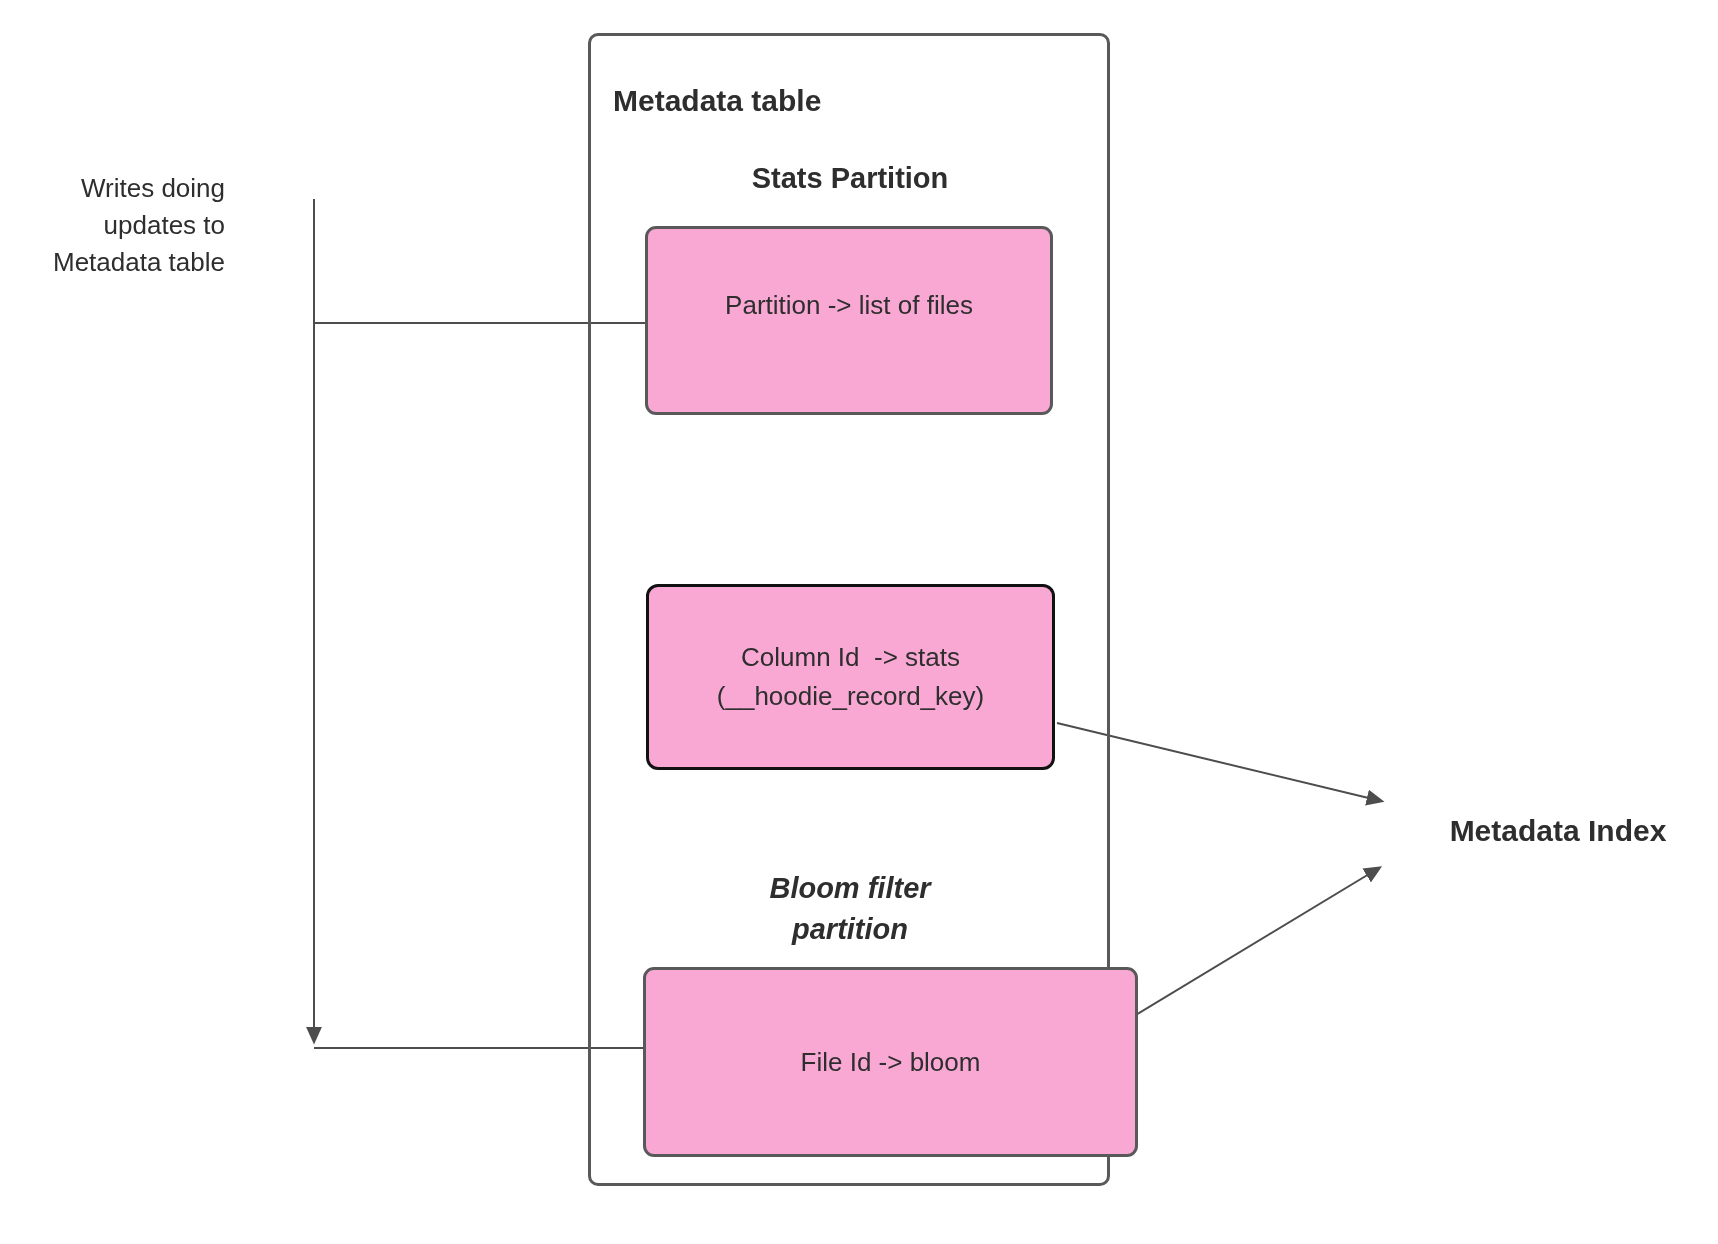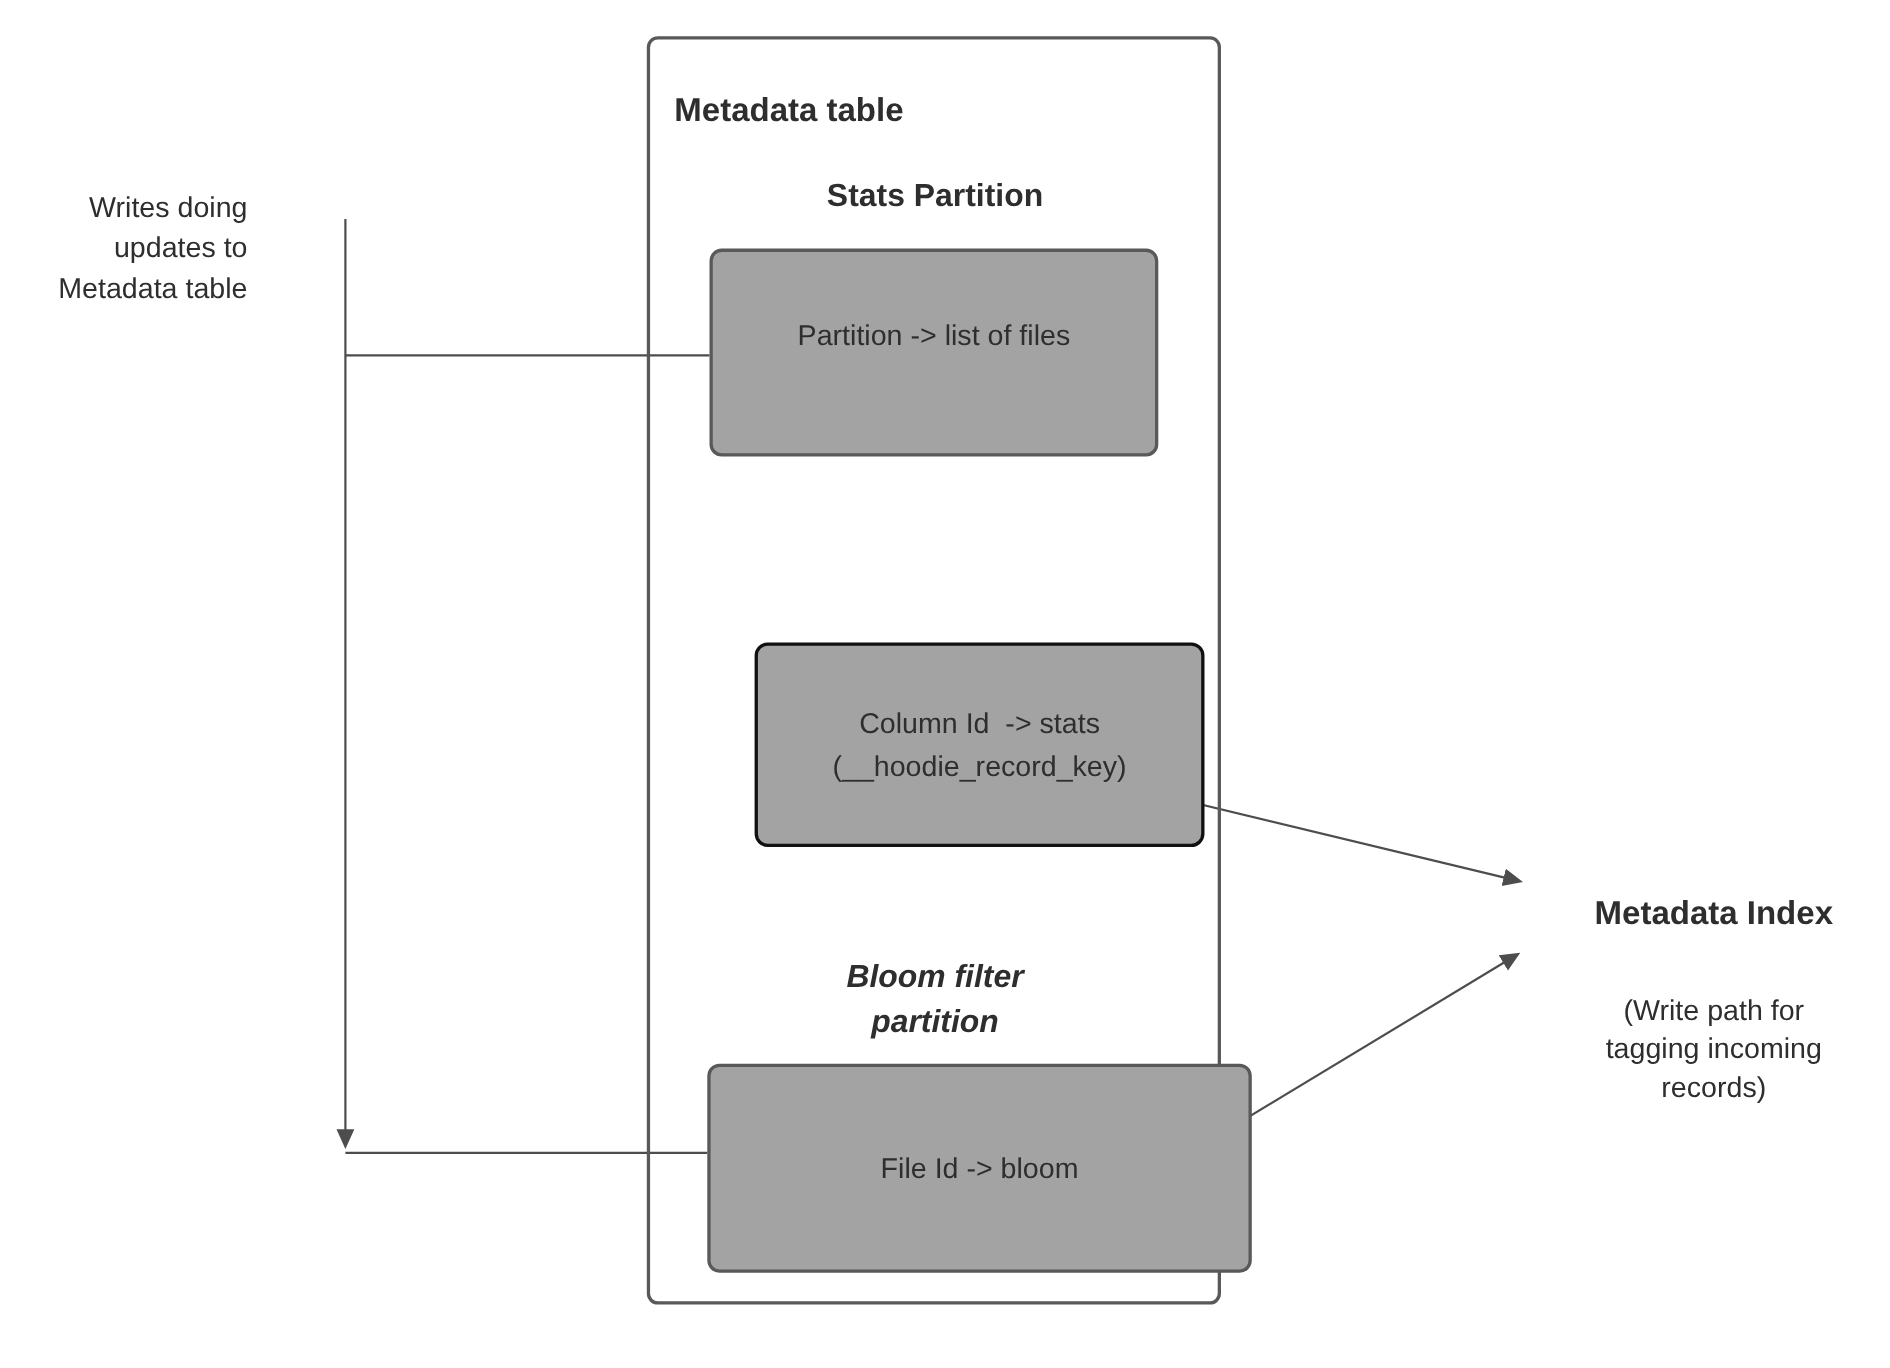--- a/index.html
+++ b/index.html
@@ -61,40 +61,39 @@
     line-height: 41px;
   }
   .sec-heading.files { top: 158px; }
   .sec-heading.stats { top: 480px; }
   .sec-heading.bloom { top: 868px; font-style: italic; }
 
   .inner-box {
     position: absolute;
     border: 3px solid var(--border, #595959);
     border-radius: 11px;
-    background: #a3a3a3;
+    background: #f9a8d4;
     text-align: center;
     font-size: 26px;
     line-height: 39px;
   }
   .inner-box.files {
     left: 645px; top: 226px;
     width: 408px; height: 189px;
     padding-top: 57px;
   }
   .inner-box.stats {
     left: 646px; top: 584px;
     width: 409px; height: 186px;
     border: 3.5px solid var(--stats_border, #111111);
     border-radius: 12px;
     display: flex;
     flex-direction: column;
     align-items: center;
     justify-content: center;
-    margin-left: 40px;
   }
   .inner-box.bloom {
     left: 643px; top: 967px;
     width: 495px; height: 190px;
     display: flex;
     align-items: center;
     justify-content: center;
   }
 
   .index-title {
@@ -150,17 +149,14 @@
 (__hoodie_record_key)</span>
   </div>
 
   <div class="sec-heading bloom pre">Bloom filter
 partition</div>
   <div class="inner-box bloom">
     <span class="pre">File Id -&gt; bloom</span>
   </div>
 
   <div class="index-title">Metadata Index</div>
-  <div class="index-note pre">(Write path for
-tagging incoming
-records)</div>
 
 </div>
 
 </body></html>

